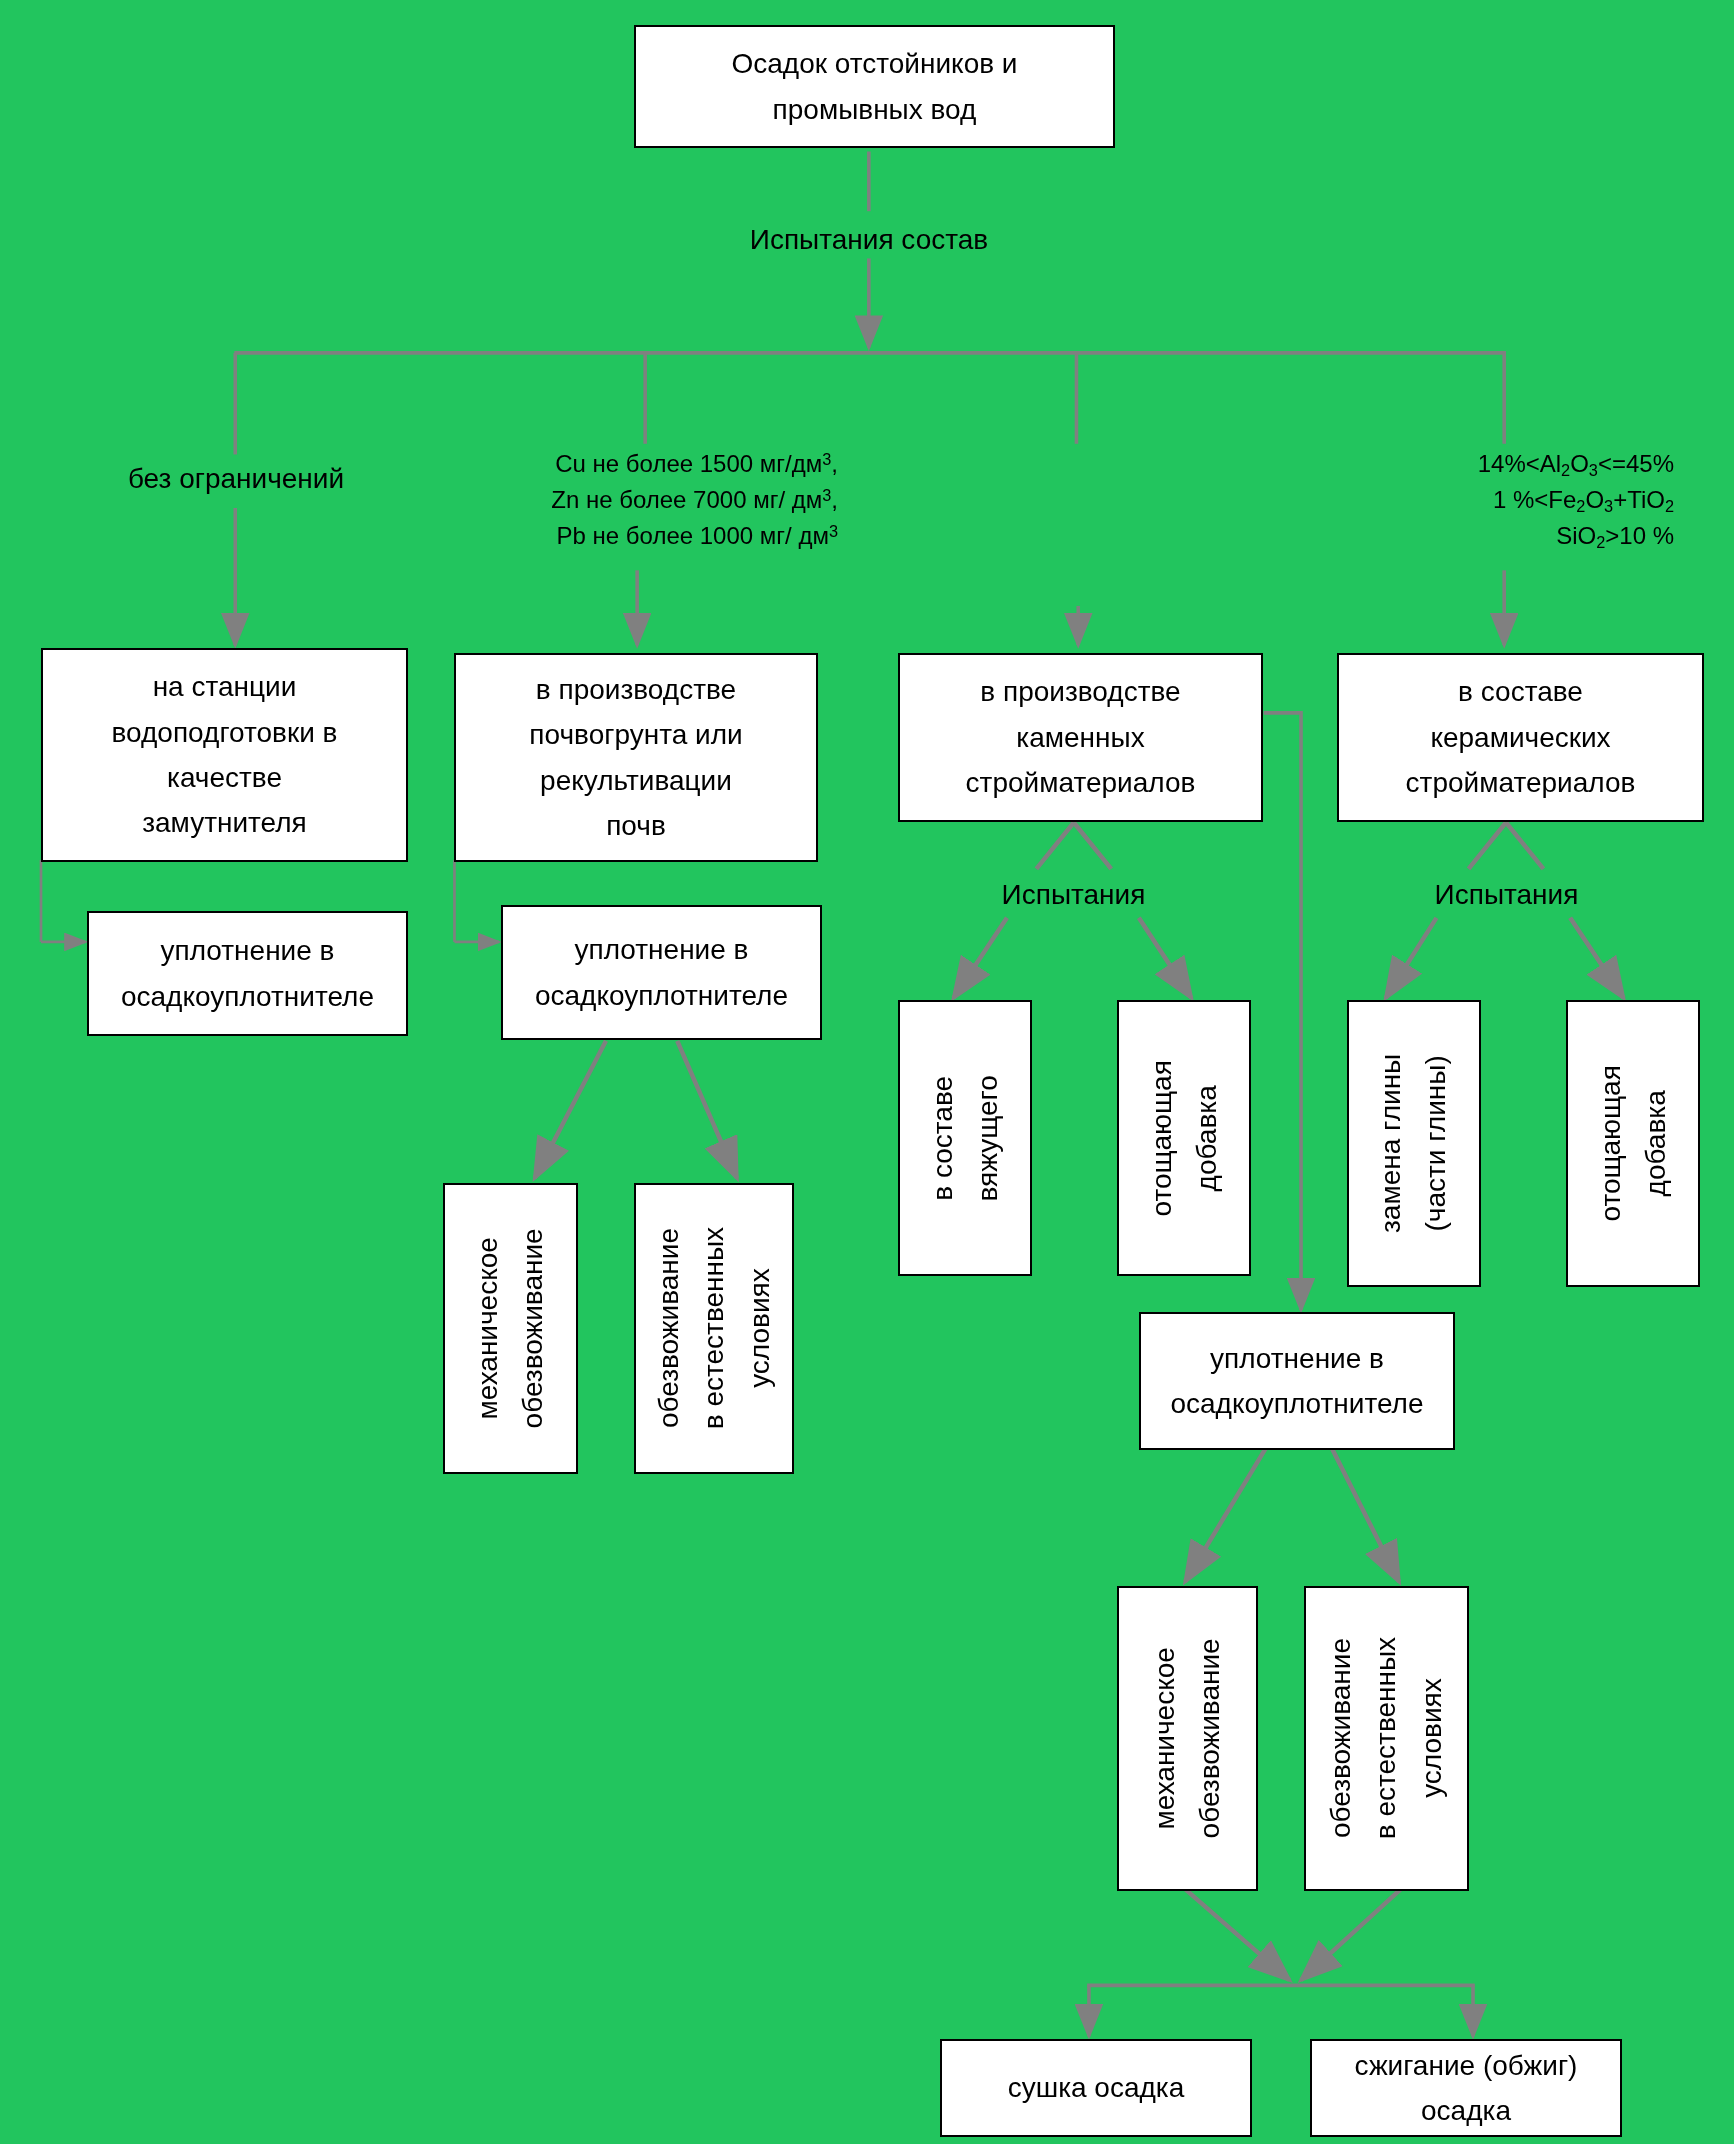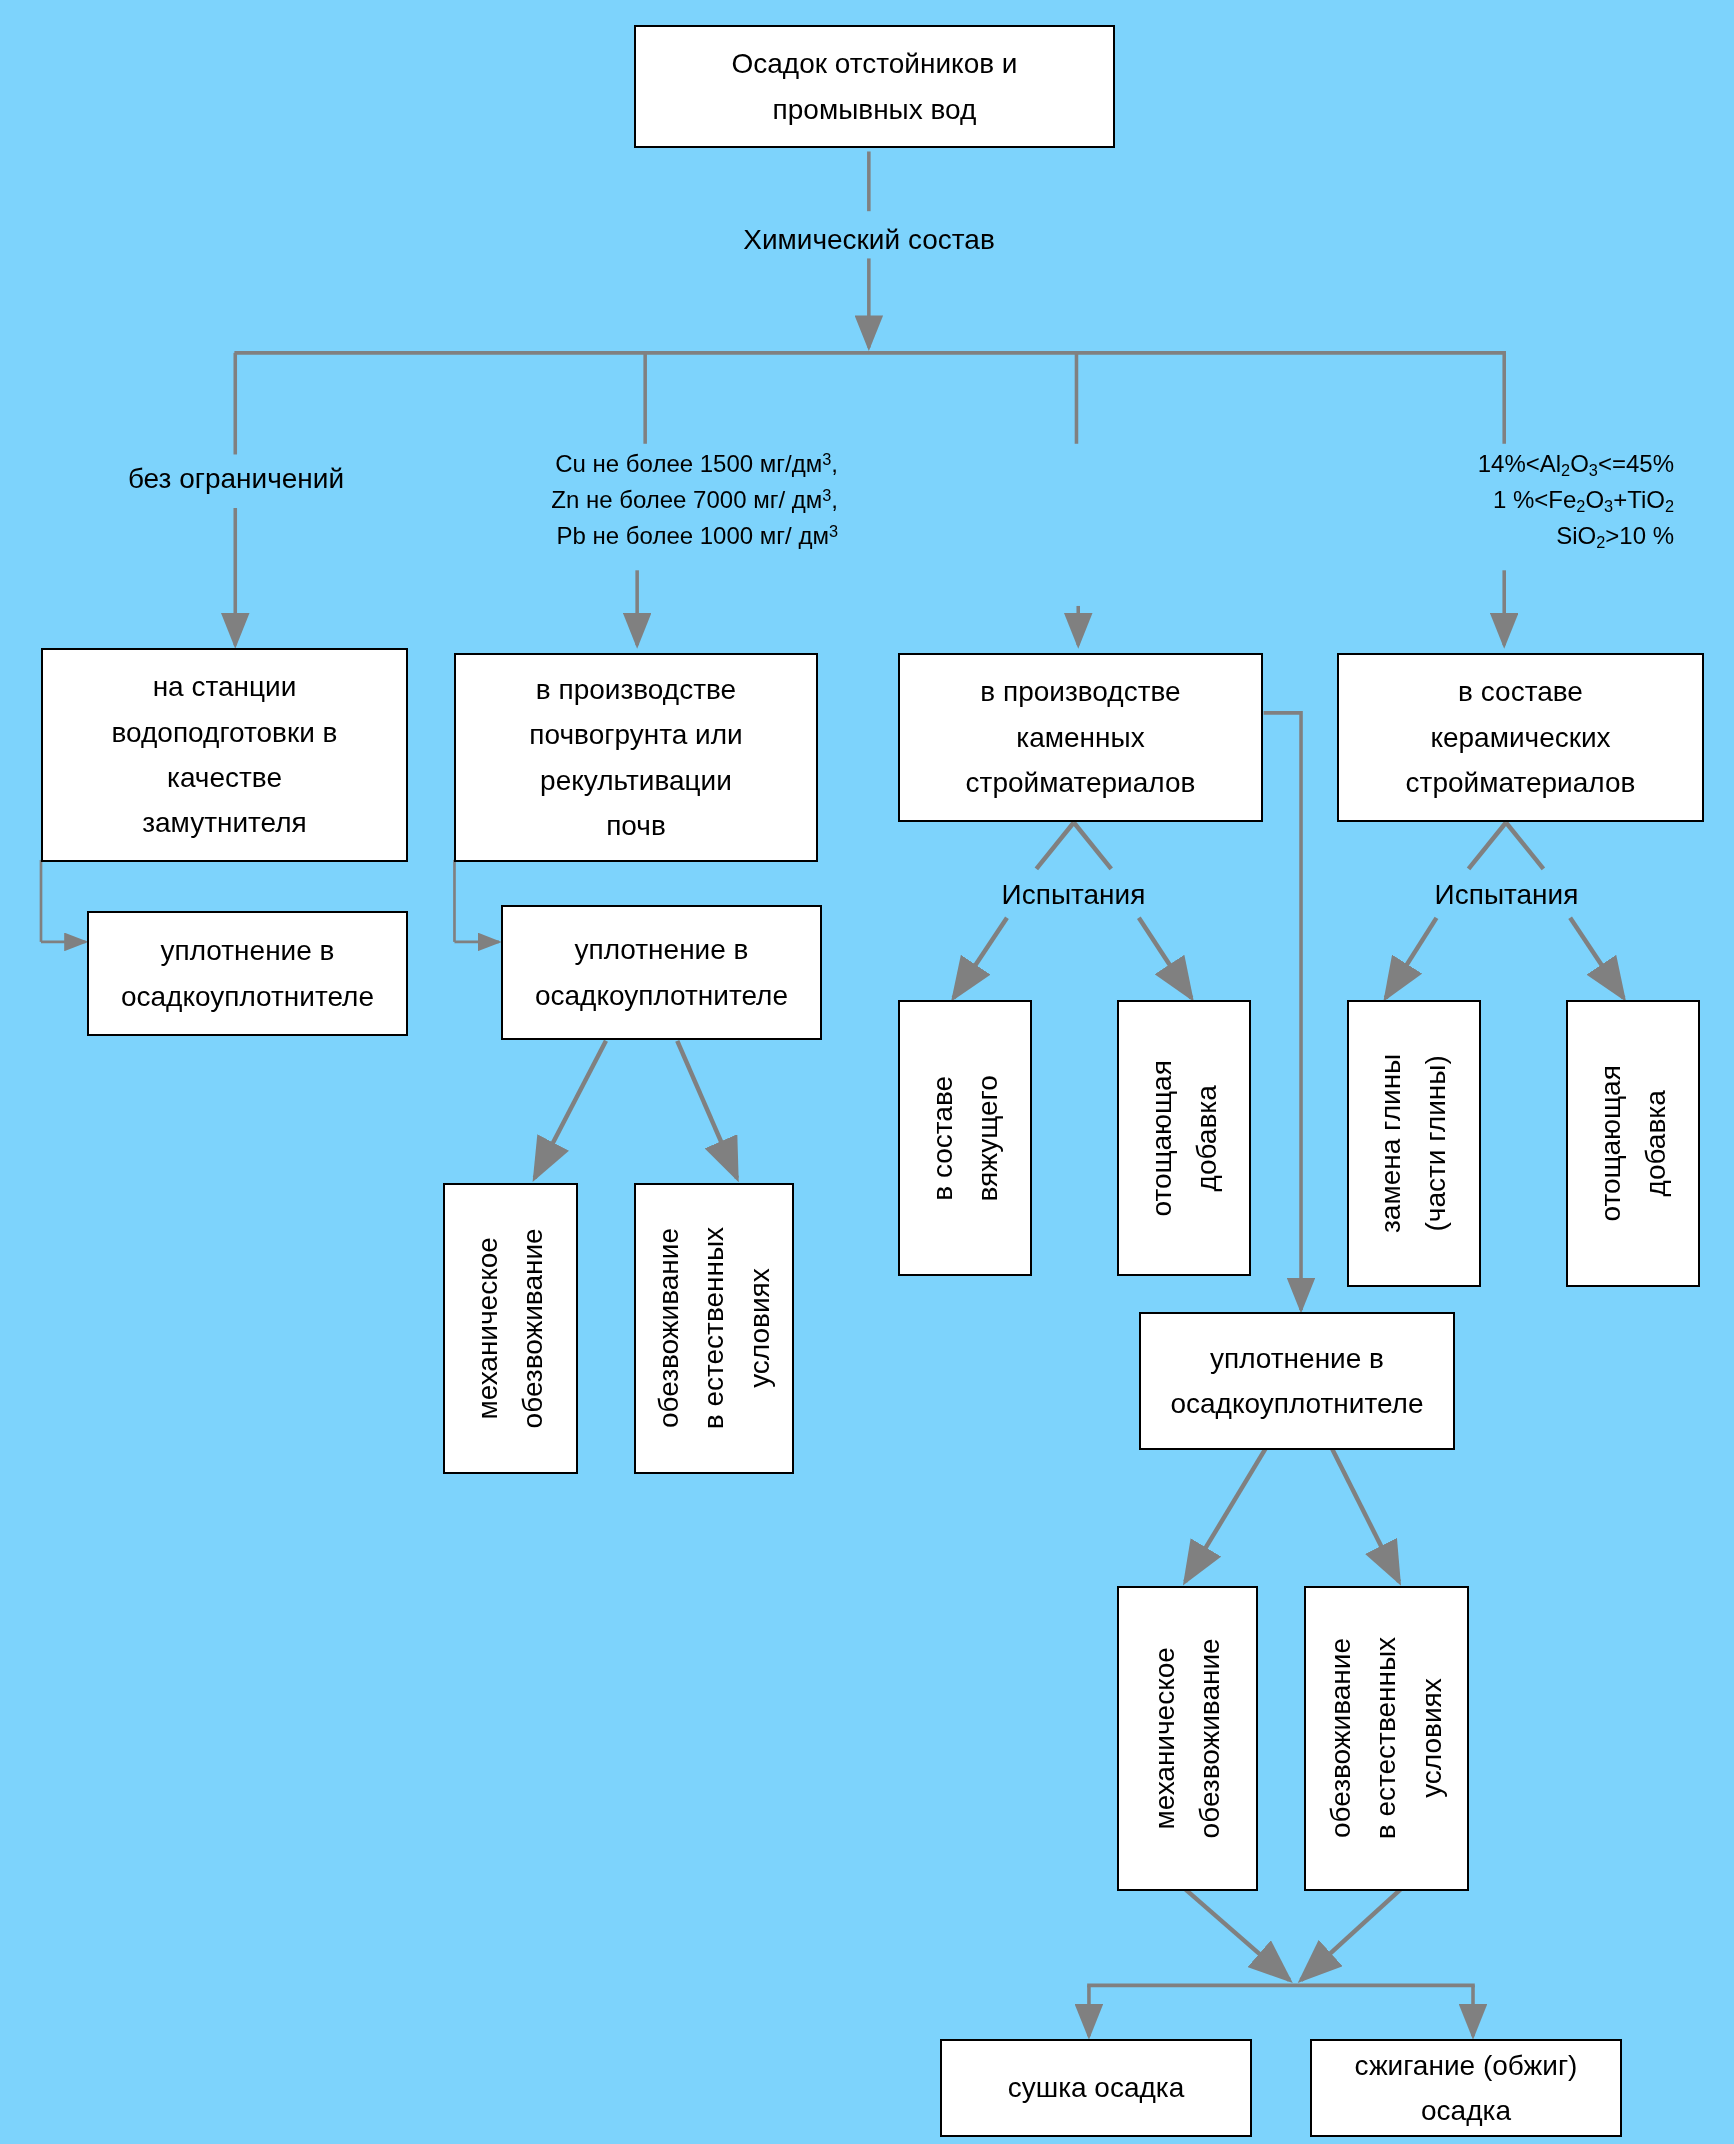--- a/index.html
+++ b/index.html
@@ -4,21 +4,21 @@
 <style>
   html, body {
     margin: 0;
     padding: 0;
     background: #ffffff;
   }
   #canvas {
     position: relative;
     width: 1735px;
     height: 2144px;
-    background: #7dd3fc;
+    background: #22c55e;
     font-family: "Liberation Sans", "DejaVu Sans", sans-serif;
     color: #000000;
     overflow: hidden;
   }
   svg.wires {
     position: absolute;
     left: 0;
     top: 0;
     width: 1735px;
     height: 2144px;
@@ -145,21 +145,21 @@
       <line x1="1220" y1="2228" x2="1655" y2="2228"></line>
       <line x1="1222" y1="2228" x2="1222" y2="2285" marker-end="url(#ah)"></line>
       <line x1="1653" y1="2228" x2="1653" y2="2285" marker-end="url(#ah)"></line>
     </g>
   </svg>
 
   <div class="box" style="left:634px; top:25px; width:481px; height:123px;">
     <span>Осадок отстойников и<br>промывных вод</span>
   </div>
 
-  <div class="plain" style="left:655px; top:218px; width:428px;">Химический состав</div>
+  <div class="plain" style="left:655px; top:218px; width:428px;">Испытания состав</div>
 
   <div class="plain" style="left:98px; top:457px; width:276px;">без ограничений</div>
 
   <div class="plain small" style="left:446px; top:446px; width:392px;">Cu не более 1500 мг/дм<sup>3</sup>,
 Zn не более 7000 мг/ дм<sup>3</sup>,
 Pb не более 1000 мг/ дм<sup>3</sup></div>
 
 
   <div class="plain small" style="left:1337px; top:446px; width:337px;">14%&lt;Al<sub>2</sub>O<sub>3</sub>&lt;=45%
 1 %&lt;Fe<sub>2</sub>O<sub>3</sub>+TiO<sub>2</sub>

